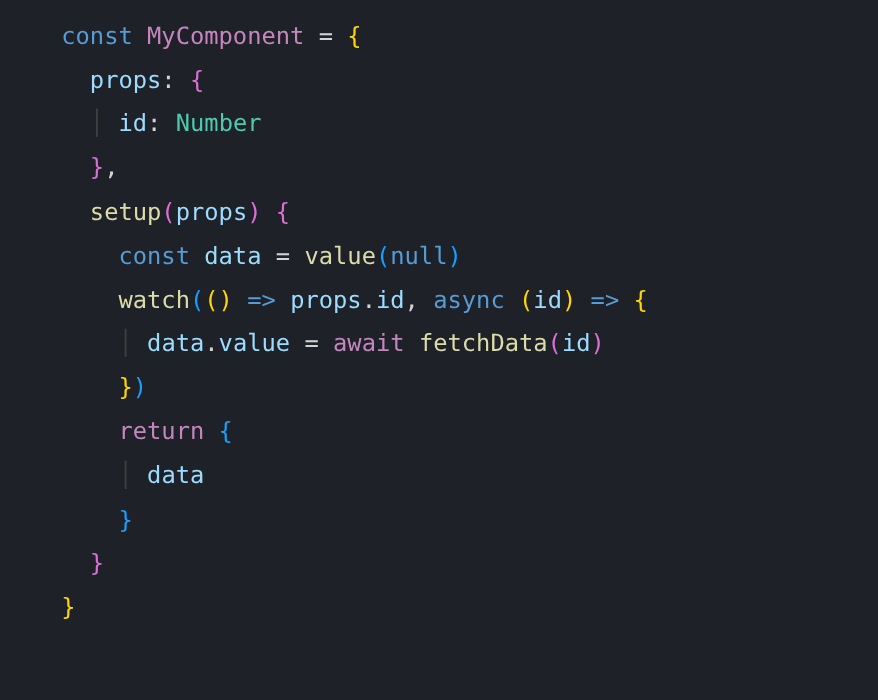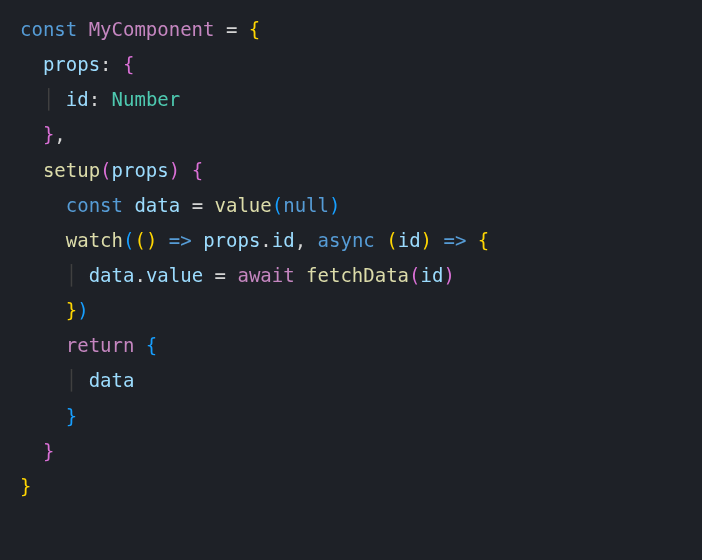--- a/index.html
+++ b/index.html
@@ -7,21 +7,21 @@
     background: #1e2127;
     font-family: 'Menlo', 'Monaco', 'Consolas', monospace;
     font-size: 19px;
     line-height: 1.85;
     padding: 12px 20px;
     color: #d4d4d4;
     width: 702px;
     height: 560px;
     overflow: hidden;
   }
-  pre { white-space: pre; }
+  pre { white-space: pre; margin-left: 29px; }
   .kw { color: #569cd6; }      
   .cls { color: #c586c0; }     
   .prop { color: #9cdcfe; }    
   .fn { color: #dcdcaa; }      
   .type { color: #4ec9b0; }    
   .op { color: #d4d4d4; }      
   .punc { color: #ffd602; }    
   .brack { color: #da70d6; }   
   .paren { color: #179fff; }   
   .null { color: #569cd6; }

